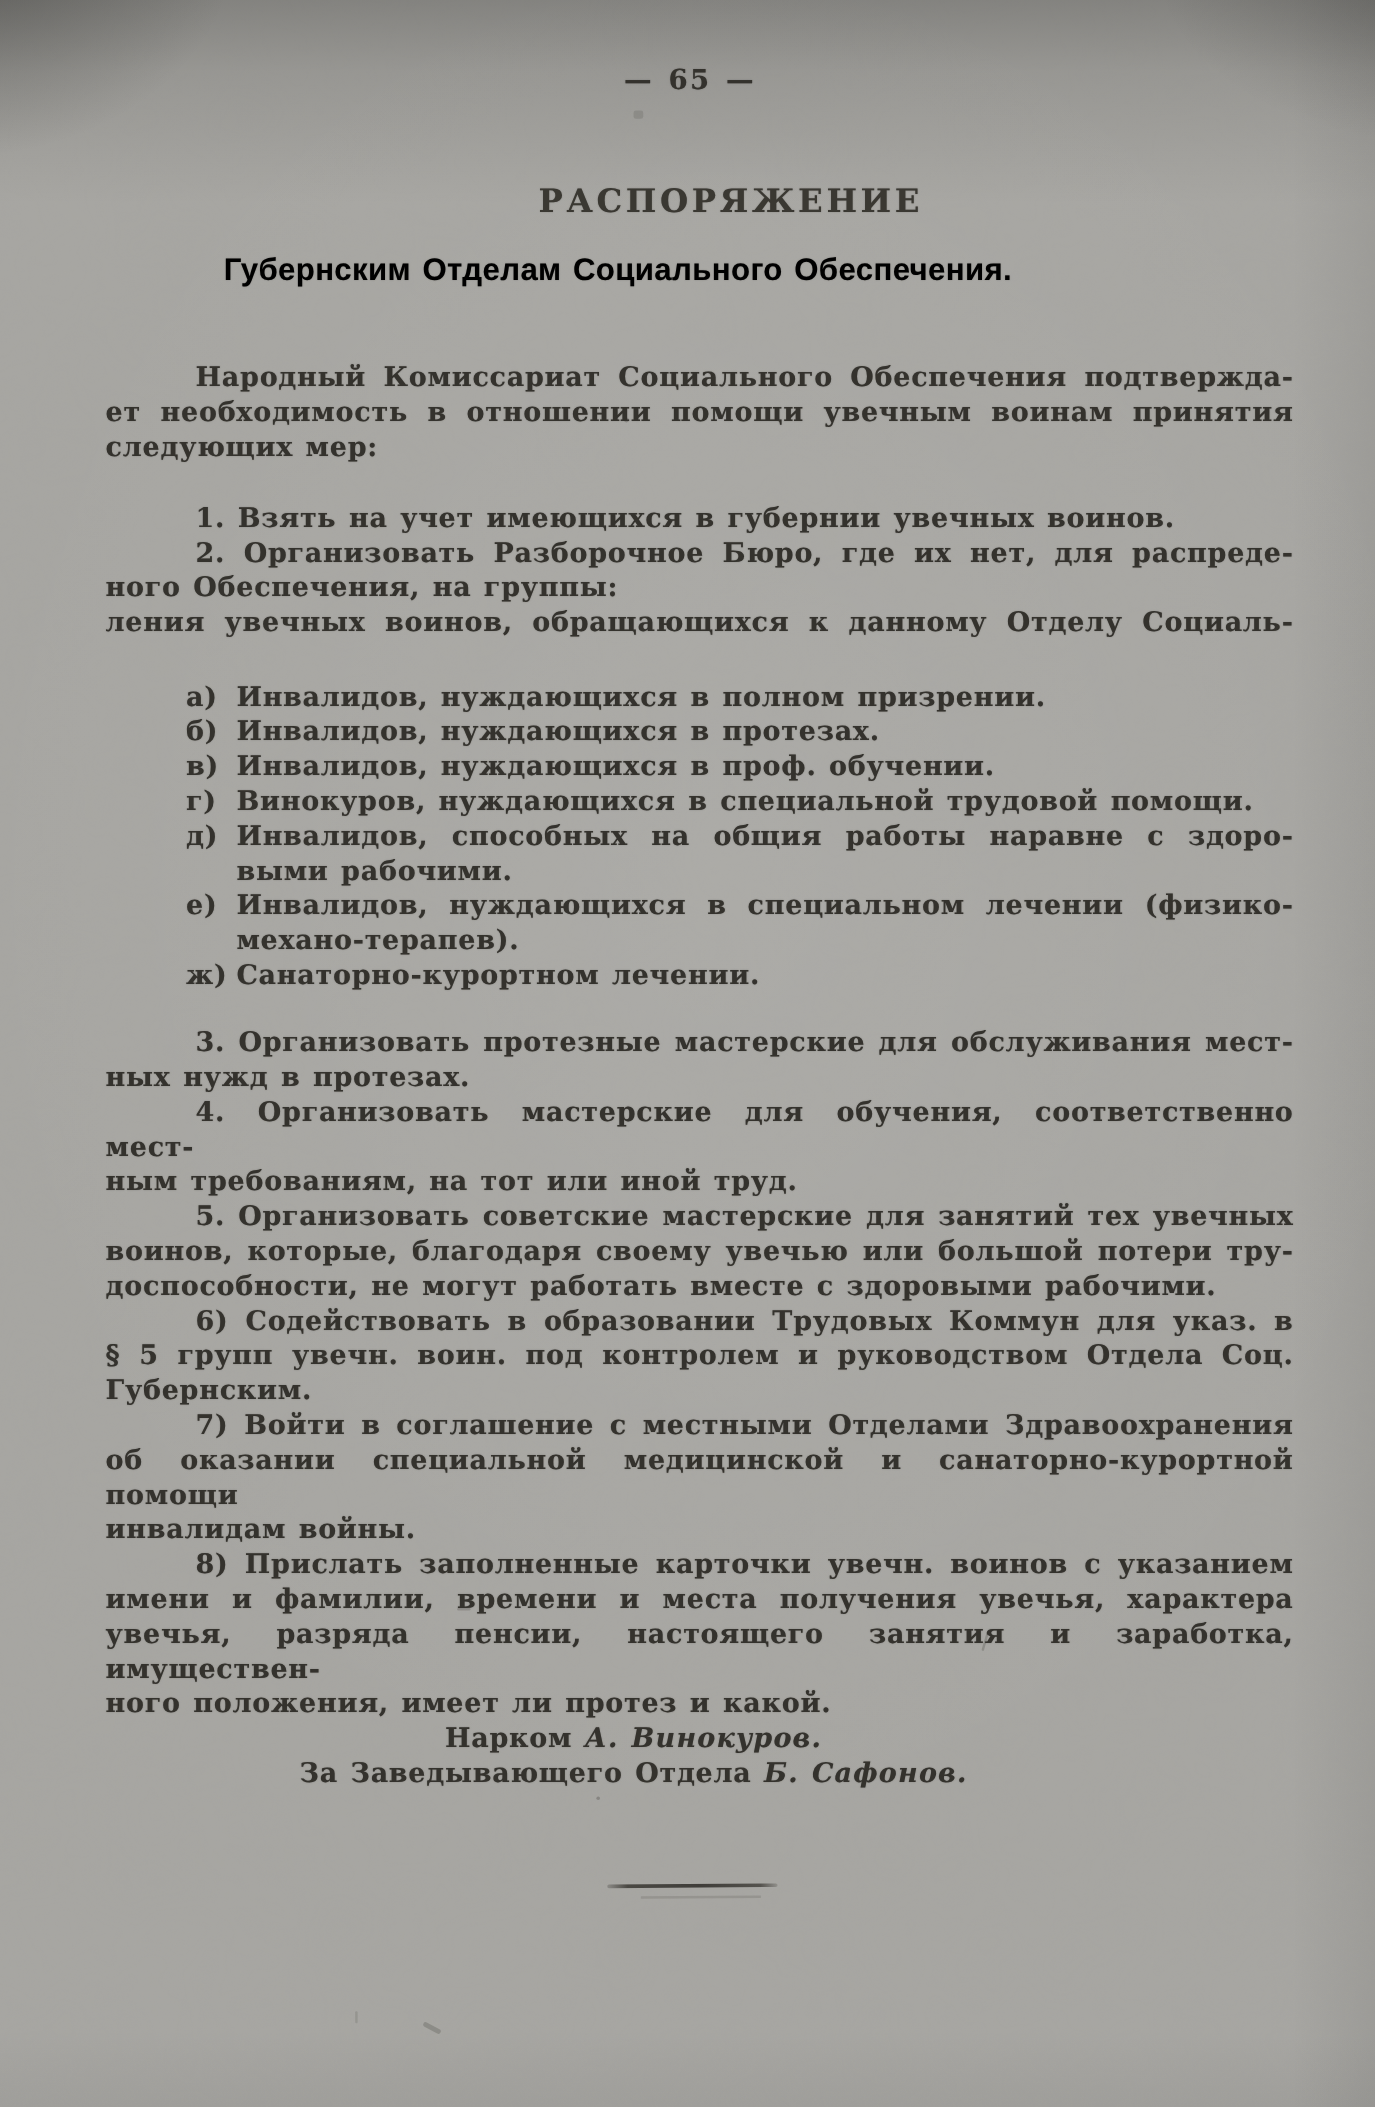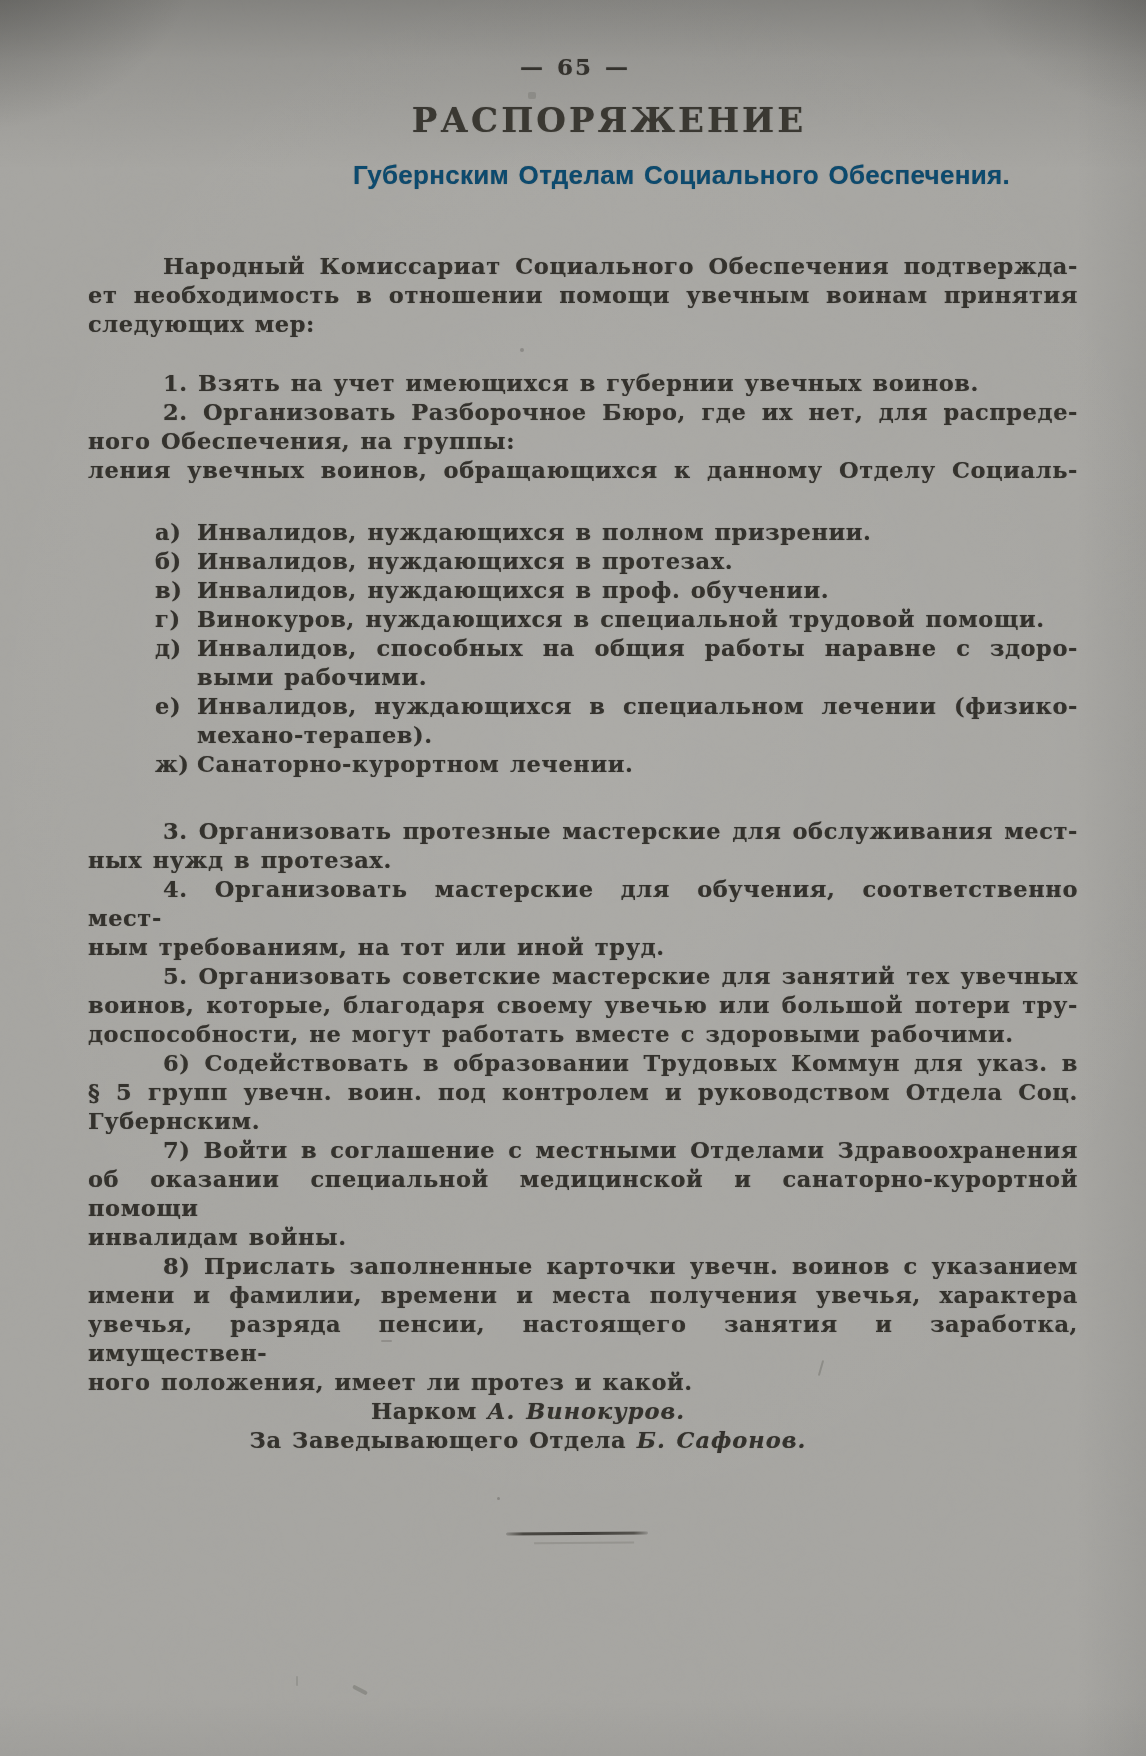--- a/index.html
+++ b/index.html
@@ -24,31 +24,31 @@
   .grain{position:absolute;inset:0;z-index:2;opacity:.5;pointer-events:none;}
   
   .doc{
     position:absolute;left:88px;top:52px;width:990px;z-index:4;
     color:#34322d;
     font-size:22.5px;line-height:29px;font-weight:700;
     letter-spacing:.6px;word-spacing:2px;
     text-shadow:0 0 1px rgba(52,50,45,.5);
   }
   .pagenum{text-align:center;font-size:23px;letter-spacing:2px;transform:translateX(-8px);}
-  .title{margin-top:19px;text-align:center;font-size:34px;line-height:40px;letter-spacing:3px;transform:translateX(26px);color:#3a3832;}
+  .title{margin-top:68px;text-align:center;font-size:27px;line-height:40px;letter-spacing:3px;transform:translateX(26px);color:#3a3832;}
   .subtitle{
-    margin-top:20px;text-align:right;
+    margin-top:20px;text-align:center;
     font-family:"Liberation Sans", sans-serif;
     font-size:26px;line-height:30px;font-weight:700;letter-spacing:.3px;
-    transform:translateX(-68px);color:#0c4a6e;
+    transform:translateX(-68px);color:#000000;
   }
   .intro{margin-top:62px;}
   .l1{margin-top:30px;}
   .sublist{margin-top:33px;}
-  .l2{margin-top:38px;}
+  .l2{margin-top:27px;}
   .line{text-align:justify;text-align-last:justify;}
   .line.end{text-align-last:left;}
   .line.fl{text-indent:75px;}
   .sublist .line{position:relative;padding-left:109px;}
   .sublist .lbl{position:absolute;left:67px;top:0;text-indent:0;}
   .sig{text-align:center;padding-right:110px;}
   .sig .name{font-style:italic;letter-spacing:1px;}
   .divider{position:relative;margin-top:77px;margin-left:418px;width:142px;height:3px;
     background:linear-gradient(90deg, rgba(60,58,54,.25), #4a4843 12%, #3f3d39 55%, #55534e 90%, rgba(60,58,54,.2));
     transform:rotate(-.4deg);border-radius:2px;}

